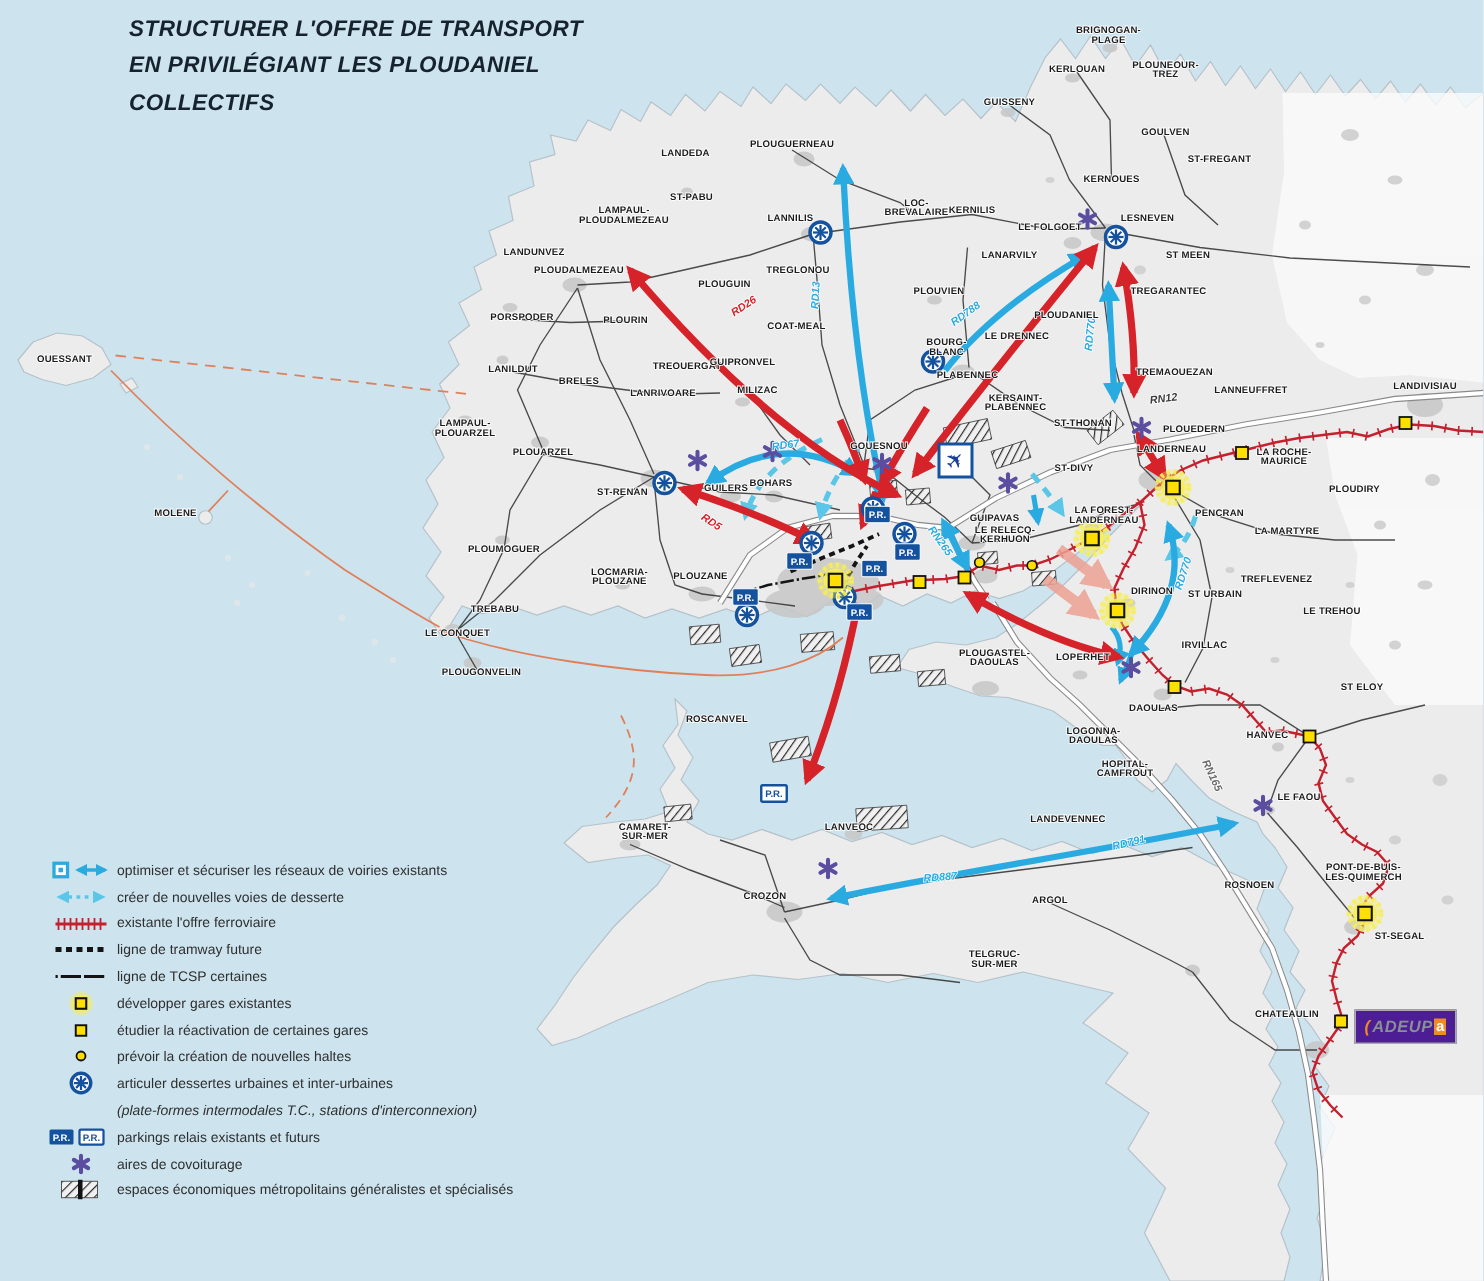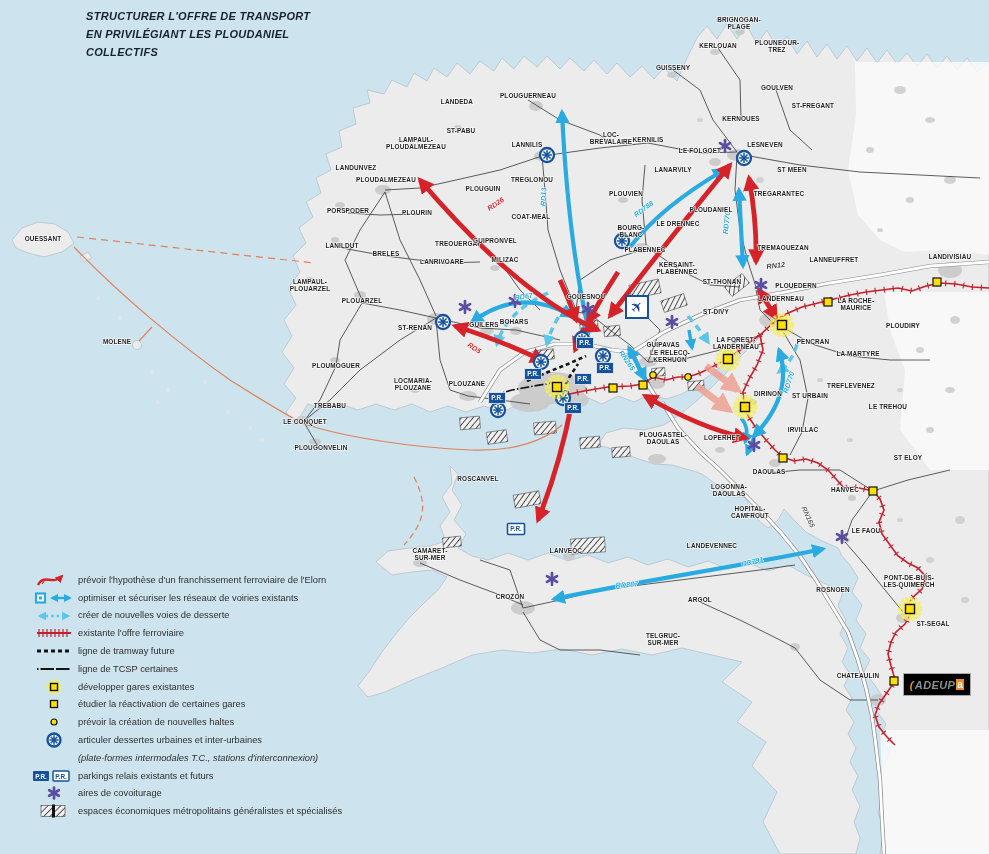--- a/index.html
+++ b/index.html
@@ -1,27 +1,27 @@
 <!DOCTYPE html>
 <html><head>
 <meta charset="utf-8">
 <style>
   html,body{margin:0;padding:0;}
   #stage{position:relative;width:989px;height:854px;background:#cde4ef;overflow:hidden;
          font-family:"Liberation Sans",sans-serif;}
   #map{position:absolute;left:0;top:0;}
   #title{position:absolute;left:86px;top:8px;width:360px;color:#16222e;
-         font-size:11px;font-weight:700;font-style:italic;line-height:1.62;letter-spacing:.3px;}
+         font-size:15px;font-weight:700;font-style:italic;line-height:1.62;letter-spacing:.3px;}
   #title div{white-space:nowrap;}
   #legend{position:absolute;left:30px;top:571px;width:370px;}
   .lrow{display:flex;align-items:center;height:17.8px;}
   .lic{width:48px;flex:0 0 48px;display:flex;justify-content:center;align-items:center;}
   .llab{font-size:9.3px;color:#2e2e2e;white-space:nowrap;}
   .lrow.note .llab{font-style:italic;text-align:center;}
-  #logo{position:absolute;left:903px;top:673px;width:66px;height:21px;background:#000000;
+  #logo{position:absolute;left:903px;top:673px;width:66px;height:21px;background:#4c1d95;
         border:1px solid #a9a9a9;display:flex;align-items:center;justify-content:center;
         font-size:11px;font-weight:700;font-style:italic;color:#8a8f94;letter-spacing:.4px;}
   #logo::before{content:"(";color:#f08a24;font-weight:700;margin-right:1px;}
   #logo b{color:#8a8f94;}
   #logo i{font-style:normal;background:#f08a24;color:#fff;padding:0 1px;margin-left:1px;font-size:10px;}
   .town{font:700 6.4px "Liberation Sans",sans-serif;fill:#1b1b1b;paint-order:stroke;stroke:#ffffff;stroke-width:1.05px;letter-spacing:.15px;}
   .road{font:700 italic 7.2px "Liberation Sans",sans-serif;paint-order:stroke;stroke:#ffffff;stroke-width:1px;}
   .prt{font:700 6.4px "Liberation Sans",sans-serif;}
 </style>
 </head>
@@ -687,29 +687,20 @@
     </svg>
   <div id="title">
     <div>STRUCTURER L'OFFRE DE TRANSPORT</div>
     <div>EN PRIVILÉGIANT LES PLOUDANIEL</div>
     <div>COLLECTIFS</div>
   </div>
   <div id="legend">
       <div class="lrow">
         <span class="lic">
           <svg width="44" height="18" viewBox="0 0 44 18">
-            <path d="M6,14 C12,2 20,15 30,5" fill="none" stroke="#d6232a" stroke-width="2.4" marker-end="url(#mr)"></path>
-            <path d="M10,13 l3,-4" stroke="#d6232a" stroke-width="1.1"></path>
-          </svg>
-        </span>
-        <span class="llab">prévoir l'hypothèse d'un franchissement ferroviaire de l'Elorn</span>
-      </div>
-      <div class="lrow">
-        <span class="lic">
-          <svg width="44" height="18" viewBox="0 0 44 18">
             <rect x="4" y="4.5" width="9" height="9" fill="#fff" stroke="#29abe2" stroke-width="2.2"></rect>
             <rect x="7" y="7.5" width="3" height="3" fill="#29abe2"></rect>
             <line x1="20" y1="9" x2="38" y2="9" stroke="#29abe2" stroke-width="2.4" marker-start="url(#mb)" marker-end="url(#mb)"></line>
           </svg>
         </span>
         <span class="llab">optimiser et sécuriser les réseaux de voiries existants</span>
       </div>
       <div class="lrow">
         <span class="lic">
           <svg width="44" height="18" viewBox="0 0 44 18">

